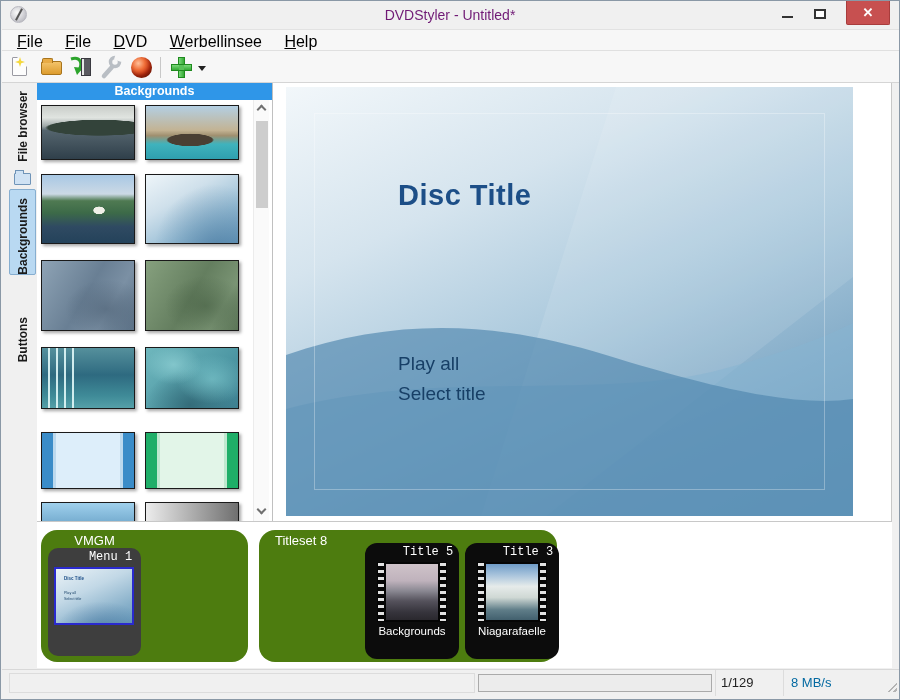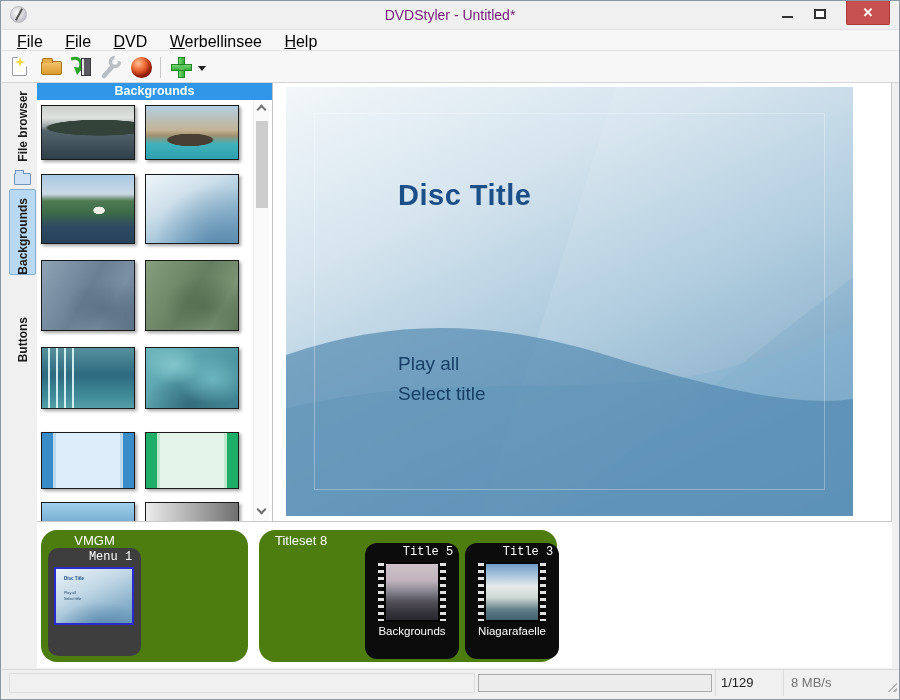--- a/index.html
+++ b/index.html
@@ -134,21 +134,21 @@
   .f-fountain { background:linear-gradient(to bottom,#a8c4a0 0%,#7ba068 18%,#5f8850 45%,#9a8a6a 62%,#a86a4a 76%,#6f4636 100%); }
   .f-pier { background:linear-gradient(to bottom,#cfc3c9 0%,#bfb2bc 30%,#8a8892 48%,#55525c 66%,#36343c 86%,#2a282e 100%); }
   .f-falls { background:linear-gradient(to bottom,#6f9cc8 0%,#a9c4dc 20%,#e6ebea 40%,#cfd8d4 60%,#5f7d88 82%,#42606e 100%); }
   .tname { position:absolute; top:82px; left:2px; width:90px; text-align:center; color:#fff; font-size:11.5px; line-height:13px; }
 
   
   .statusbar { position:absolute; left:1px; top:668px; width:898px; height:26px; background:#f0f0f0; border-top:1px solid #d8d8d8; }
   .sb-left { position:absolute; left:7px; top:3px; width:466px; height:20px; border:1px solid #dcdcdc; }
   .sb-prog { position:absolute; left:476px; top:4px; width:234px; height:18px; background:#ececec; border:1px solid #aaaaaa; }
   .sb-dur { position:absolute; left:713px; top:0; width:68px; height:26px; line-height:25px; padding-left:5px; font-size:13px; color:#222; border-left:1px solid #dcdcdc; }
-  .sb-bit { position:absolute; left:781px; top:0; width:90px; height:26px; line-height:25px; padding-left:7px; font-size:13px; color:#737373; border-left:1px solid #dcdcdc; }
+  .sb-bit { position:absolute; left:781px; top:0; width:90px; height:26px; line-height:25px; padding-left:7px; font-size:13px; color:#0369a1; border-left:1px solid #dcdcdc; }
   .grip { position:absolute; right:3px; bottom:3px; width:12px; height:12px;
           background:repeating-linear-gradient(135deg, transparent 0 2px, #b4b4b4 2px 4px);
           clip-path:polygon(100% 0,100% 100%,0 100%); }
 </style>
 </head>
 <body>
 
 <div class="win">
 
   <div class="titlebar">

